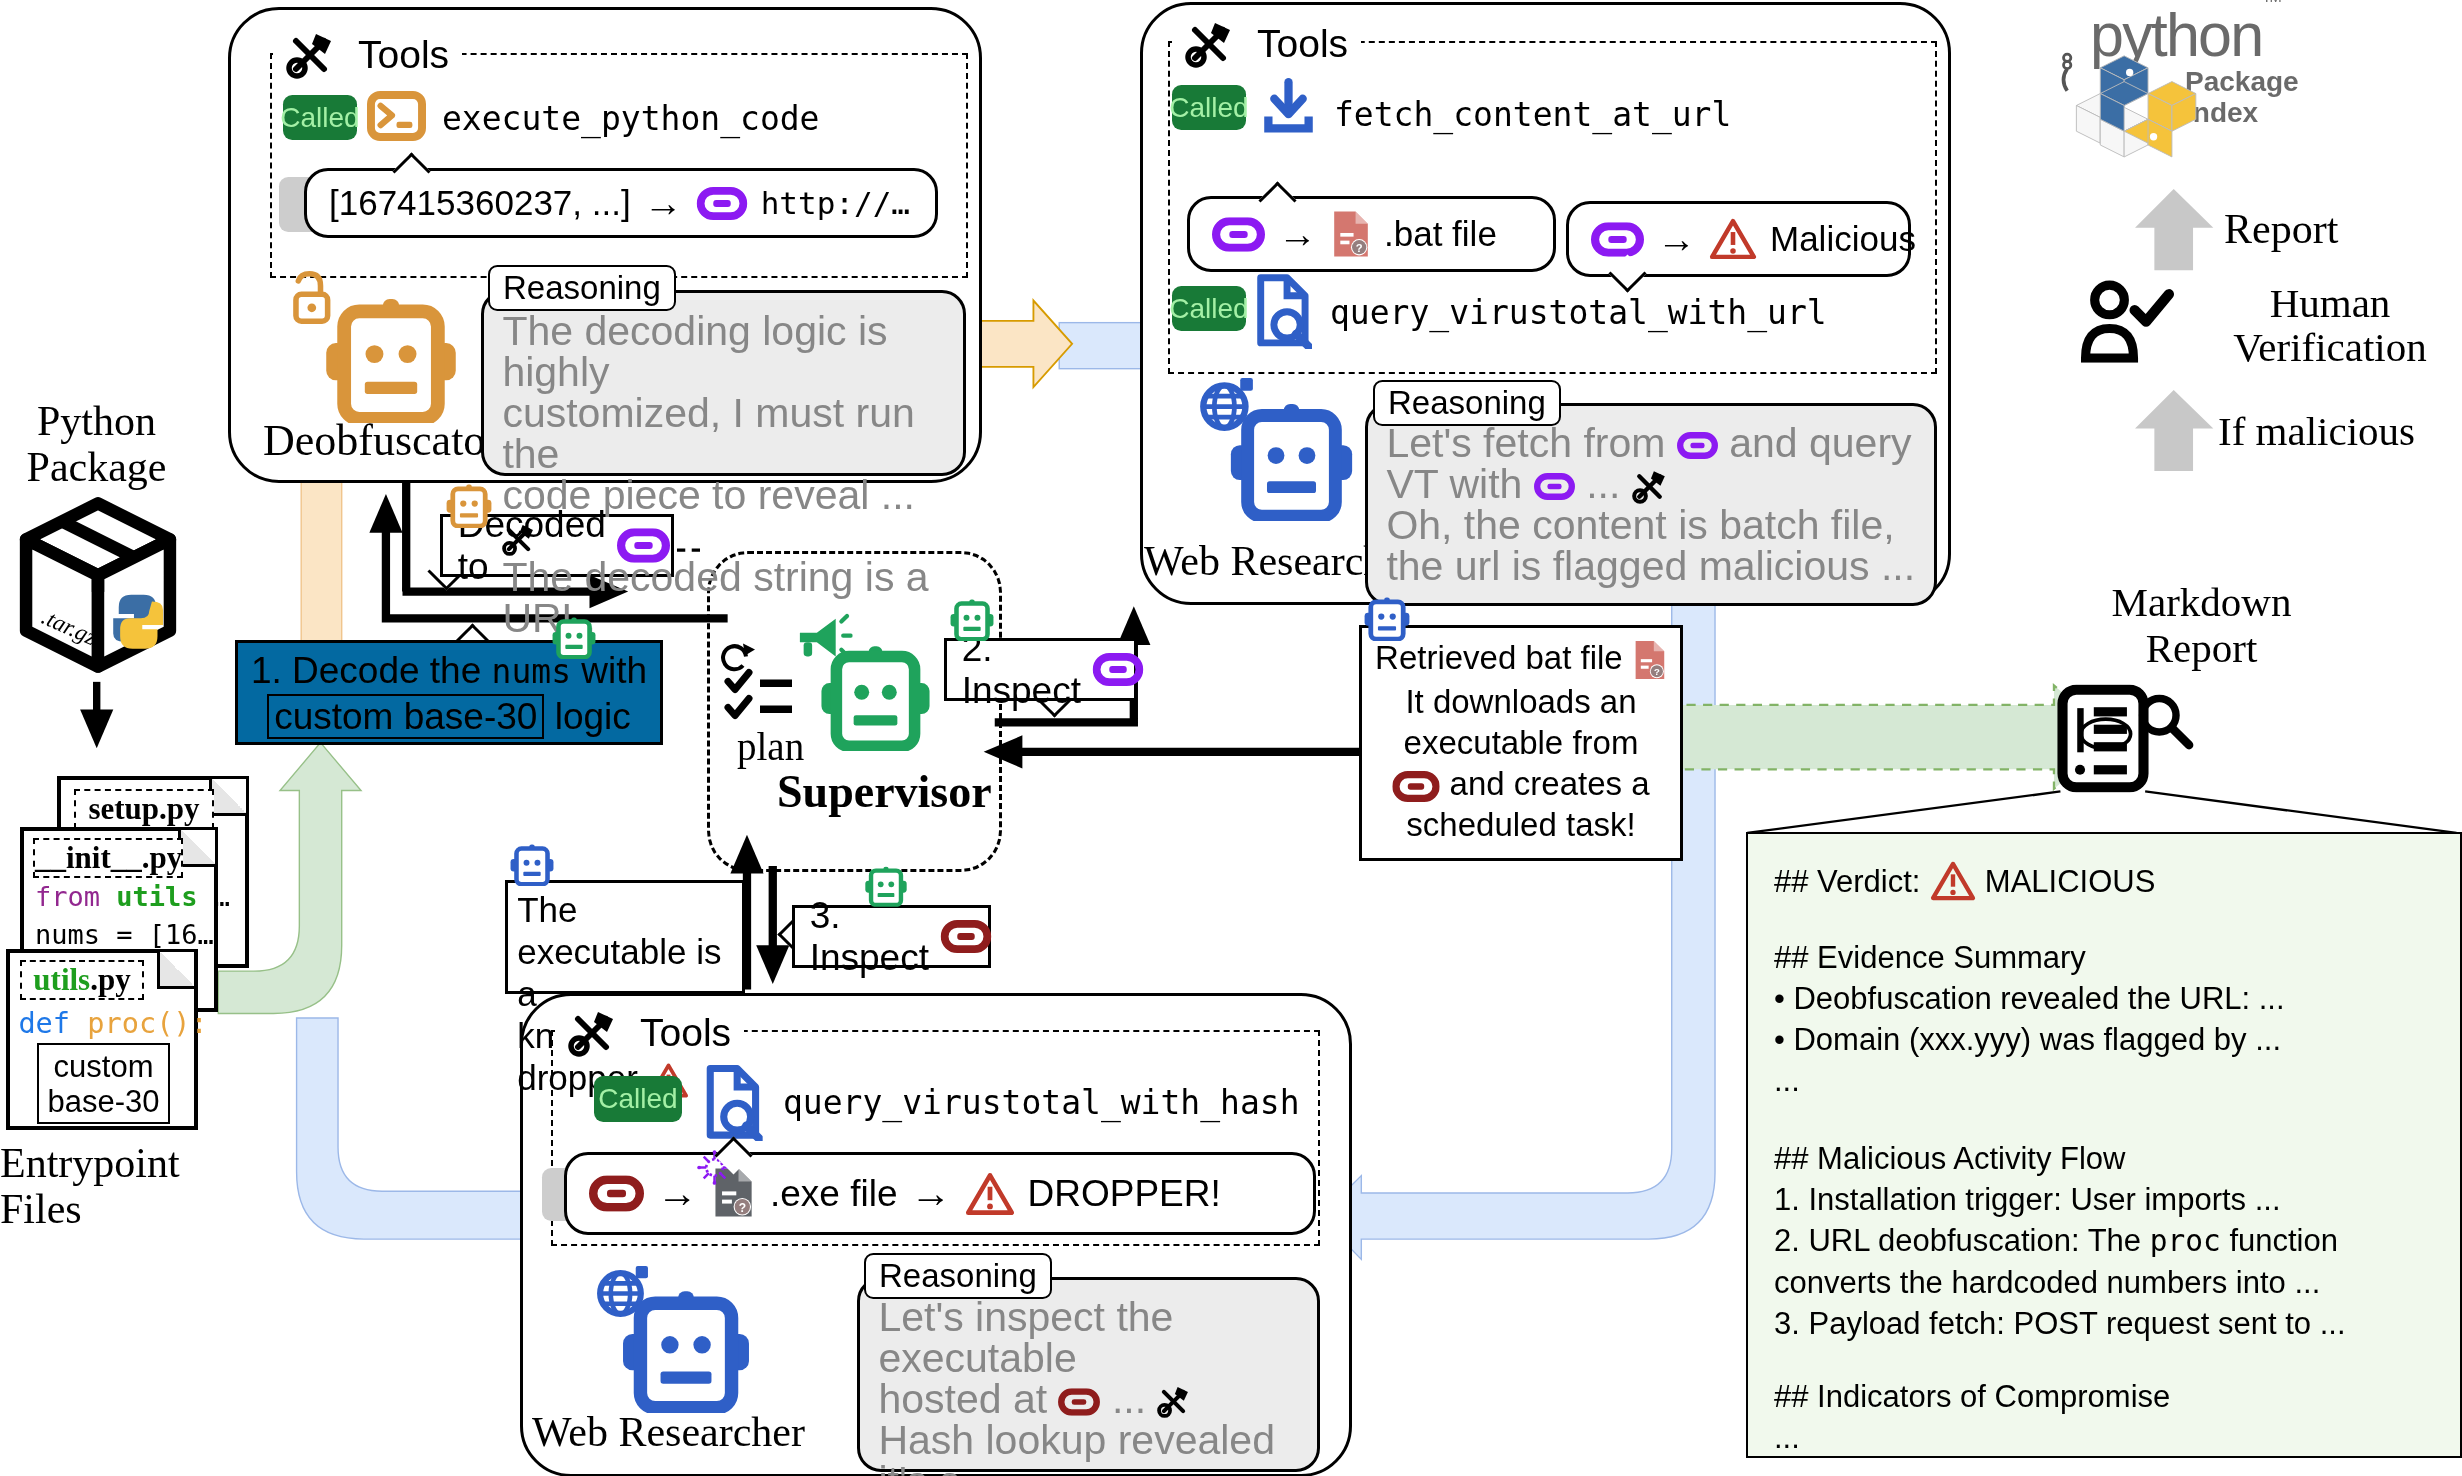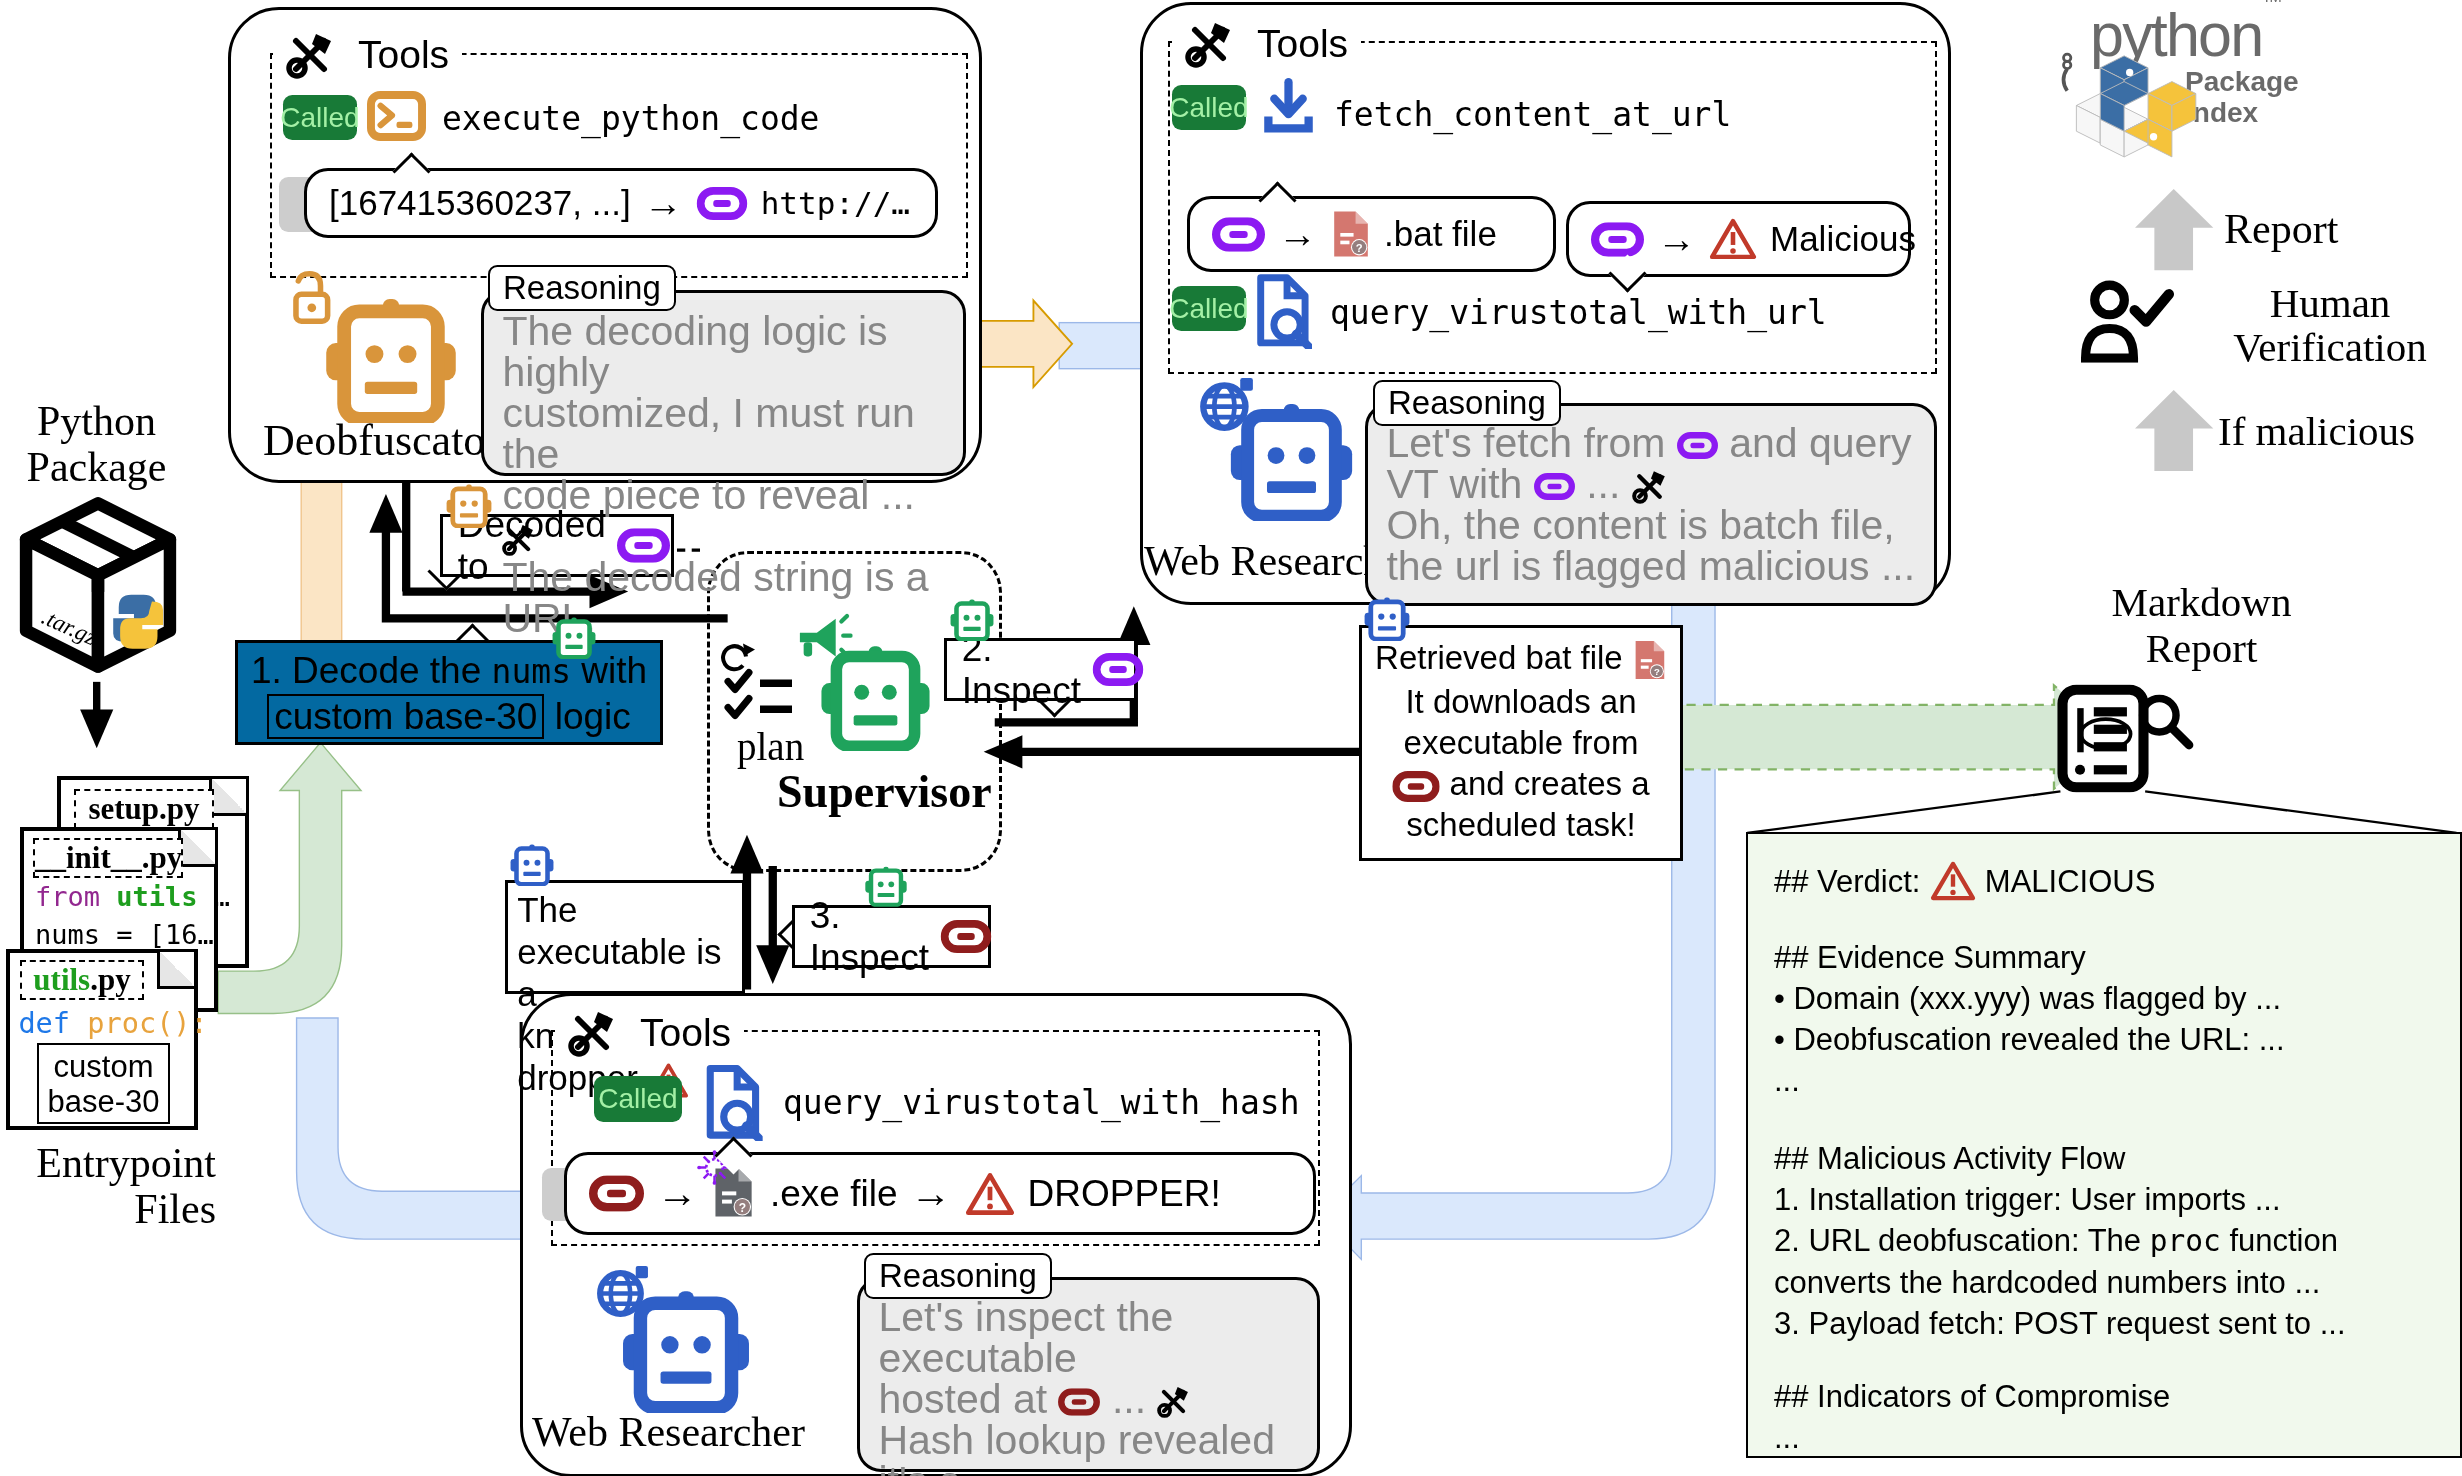--- a/index.html
+++ b/index.html
@@ -390,21 +390,21 @@
   <span style="color:#1E9E1E">utils</span><span>.py</span>
 </div>
 <div class="abs mono" style="left:18.4px;top:1006px;font-size:28.6px;z-index:5">
   <span style="color:#1E78E8">def</span>
   <span style="color:#E8A33D">proc</span><span style="color:#E8A33D">():</span>
 </div>
 <div class="abs" style="left:37px;top:1043px;width:129px;border:2.8px solid #000;text-align:center;font-size:31px;line-height:35px;padding:3.7px 0;z-index:5;background:#fff">
   <div>custom</div>
       <div>base-30</div>
 </div>
-<div class="abs serif" style="left:0px;top:1140px;width:216px;text-align:right;font-size:42px;line-height:46px;z-index:2">
+<div class="abs serif" style="left:0px;top:1140px;width:216px;text-align:left;font-size:42px;line-height:46px;z-index:2">
   <div>Entrypoint</div>
       <div>Files</div>
 </div>
 
 <div class="abs" style="left:235px;top:640px;width:422px;height:99px;background:#0369a1;border:3.7px solid #000;z-index:3;text-align:center">
   <div style="font-size:37px;margin-top:7.4px">
     <span>1. Decode the</span> <span class="mono" style="font-size:33px">nums</span> <span>with</span>
   </div>
   <div style="font-size:37px;margin-top:3.7px">
     <span style="border:2.8px solid #000;padding:0 5px">custom base-30</span>
@@ -505,22 +505,22 @@
 <div class="abs" style="left:1746px;top:832px;width:712px;height:622px;background:#F1F9ED;border:2.8px solid #000;z-index:2;font-size:31px;line-height:41px">
   <div class="abs row" style="left:26px;top:26px;gap:9.2px">
     <span>## Verdict:</span>
     <svg class="ic" width="46" height="42" style="color:#C13A2A" viewBox="0 0 50 46">
           <use href="#i-warn"></use>
         </svg>
     <span>MALICIOUS</span>
   </div>
   <div class="abs" style="left:26px;top:103px">
     <div>## Evidence Summary</div>
+    <div>• Deobfuscation revealed the URL: ...</div>
     <div>• Domain (xxx.yyy) was flagged by ...</div>
-    <div>• Deobfuscation revealed the URL: ...</div>
     <div>...</div>
   </div>
   <div class="abs" style="left:26px;top:304px">
     <div>## Malicious Activity Flow</div>
     <div>1. Installation trigger: User imports ...</div>
     <div><span>2. URL deobfuscation: The</span> <span class="mono" style="font-size:29.5px">proc</span> <span>function</span></div>
     <div>converts the hardcoded numbers into ...</div>
     <div>3. Payload fetch: POST request sent to  ...</div>
   </div>
   <div class="abs" style="left:26px;top:542px">

